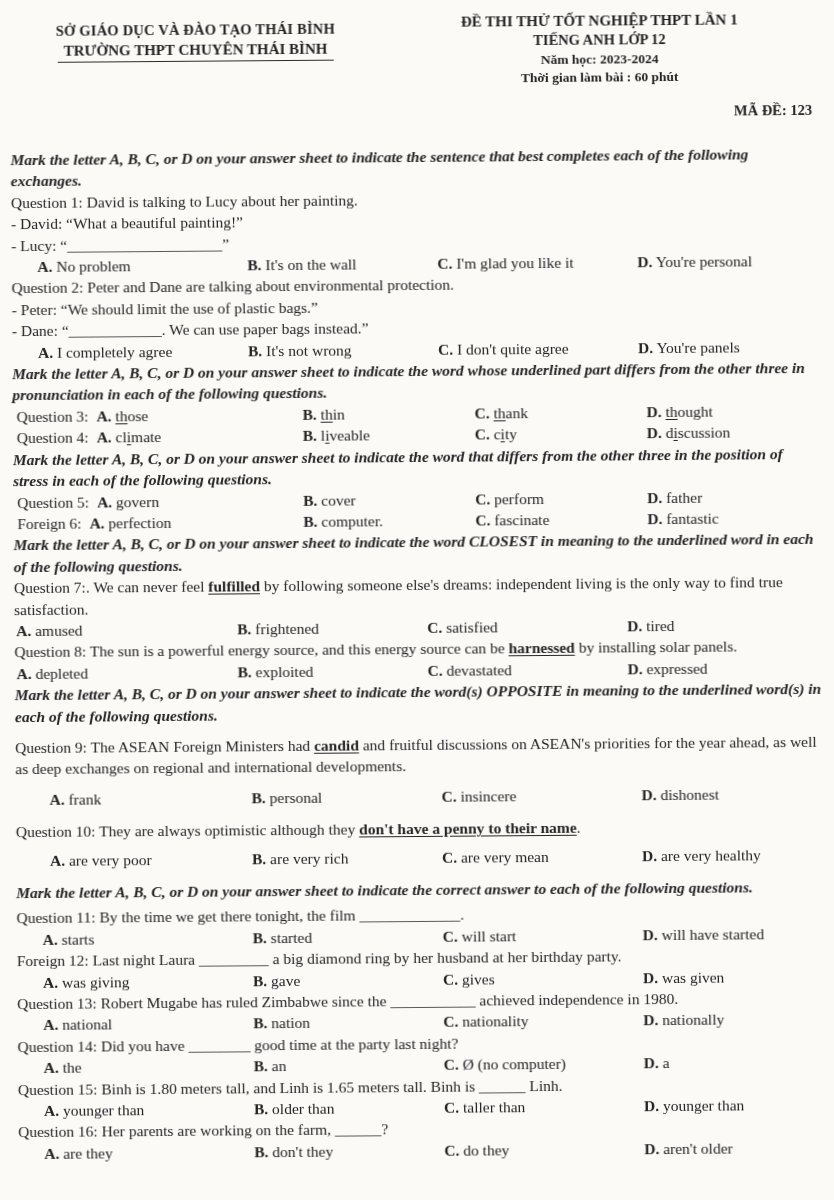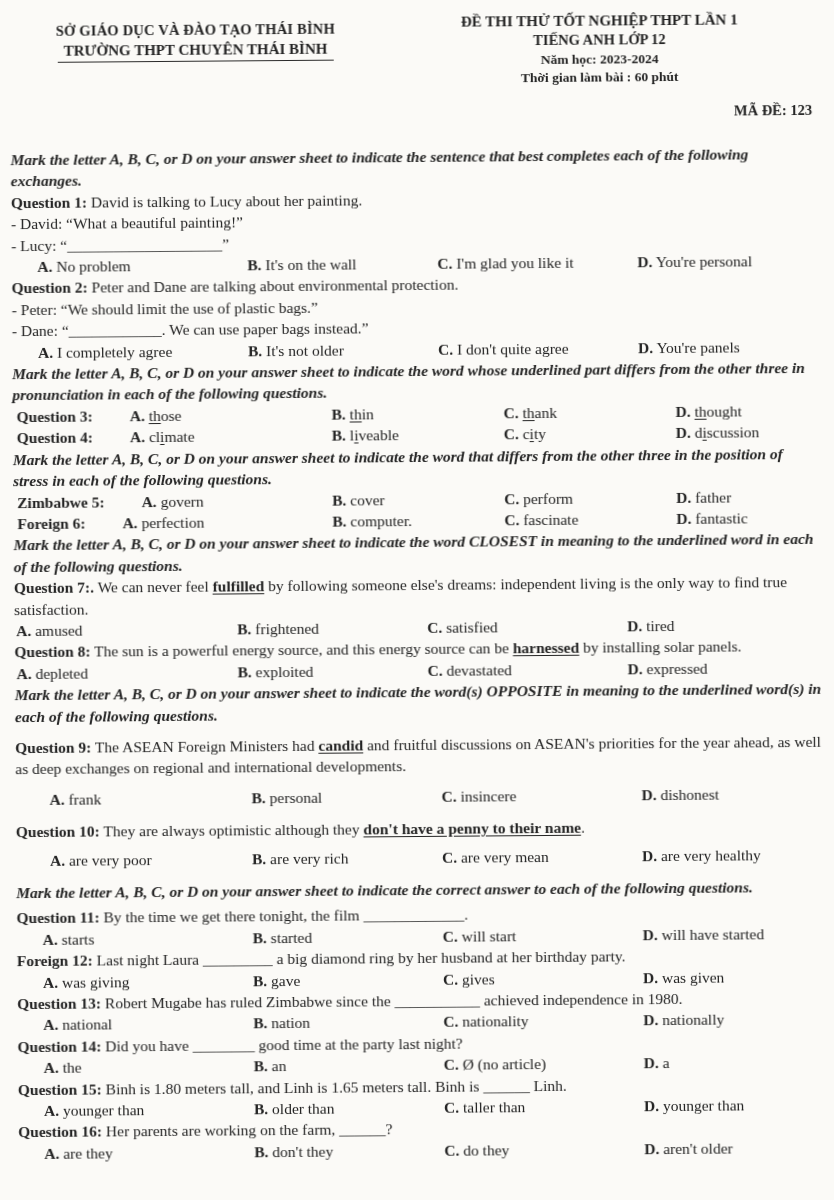--- a/index.html
+++ b/index.html
@@ -23,30 +23,30 @@
   .hl2{font-size:15px;display:inline-block;border-bottom:1.6px solid #2a2a2a;padding:1px 6px 2px 6px;margin-top:2px;}
   .header-right{flex:1;text-align:center;font-weight:bold;padding-top:2px;}
   .hr1{font-size:15px;}
   .hr2{font-size:14.5px;margin-top:2px;}
   .hr3{font-size:13.5px;margin-top:3px;}
   .hr4{font-size:13.5px;margin-top:2px;}
   .exam-code{text-align:right;font-weight:bold;font-size:14.5px;margin-top:18px;padding-right:6px;}
   
   #questions{margin-top:24px;font-size:15.5px;line-height:21.4px;}
   .instr{font-weight:bold;font-style:italic;}
-  .qlabel{font-weight:bold;margin-top:48px;}
+  .qlabel{font-weight:normal;margin-top:48px;}
   .letter{font-weight:bold;}
   .u{text-decoration:underline;text-underline-offset:2px;}
   .b{font-weight:bold;}
   .opt-row{display:grid;}
   .opt-row.i0{grid-template-columns:221px 190px 200px auto;padding-left:2px;}
   .opt-row.i1{grid-template-columns:210px 190px 200px auto;padding-left:26px;}
   .opt-row.i2{grid-template-columns:202px 190px 200px auto;padding-left:34px;}
   .inline-q{display:grid;grid-template-columns:286px 172px 172px auto;padding-left:4px;}
-  .inline-q .opt{display:inline;margin-left:29px;}
+  .inline-q .opt{display:inline;}
   .inline-q .qlabel{margin-right:8px;}
   
   #questions > div:nth-child(14){margin-top:10px;}
   #questions > div:nth-child(14) .opt-row{margin-top:9px;}
   #questions > div:nth-child(15){margin-top:11px;}
   #questions > div:nth-child(15) .opt-row{margin-top:7px;}
   #questions > div:nth-child(16){margin-top:11px;margin-bottom:4px;}
 </style>
 </head>
 <body>
@@ -77,41 +77,41 @@
           <div class="opt"><b class="letter">C.</b> <span><span>I'm glad you like it</span></span></div>
           <div class="opt"><b class="letter">D.</b> <span><span>You're personal</span></span></div>
         </div>
       </div>
       <div class="q">
         <div class="stem"><b class="qlabel">Question 2:</b> <span><span>Peter and Dane are talking about environmental protection.</span></span></div>
         <div class="subline"><span>- Peter: “We should limit the use of plastic bags.”</span></div>
         <div class="subline"><span>- Dane: “____________. We can use paper bags instead.”</span></div>
         <div class="opt-row i1">
           <div class="opt"><b class="letter">A.</b> <span><span>I completely agree</span></span></div>
-          <div class="opt"><b class="letter">B.</b> <span><span>It's not older</span></span></div>
+          <div class="opt"><b class="letter">B.</b> <span><span>It's not wrong</span></span></div>
           <div class="opt"><b class="letter">C.</b> <span><span>I don't quite agree</span></span></div>
           <div class="opt"><b class="letter">D.</b> <span><span>You're panels</span></span></div>
         </div>
       </div>
       <div class="instr">Mark the letter A, B, C, or D on your answer sheet to indicate the word whose underlined part differs from the other three in pronunciation in each of the following questions.</div>
       <div class="q inline-q">
         <div class="cell"><b class="qlabel">Question 3:</b><div class="opt"><b class="letter">A.</b> <span><span class="u">th</span><span>ose</span></span></div></div>
         <div class="cell"><div class="opt"><b class="letter">B.</b> <span><span class="u">th</span><span>in</span></span></div></div>
         <div class="cell"><div class="opt"><b class="letter">C.</b> <span><span class="u">th</span><span>ank</span></span></div></div>
         <div class="cell"><div class="opt"><b class="letter">D.</b> <span><span class="u">th</span><span>ought</span></span></div></div>
       </div>
       <div class="q inline-q">
         <div class="cell"><b class="qlabel">Question 4:</b><div class="opt"><b class="letter">A.</b> <span><span>cl</span><span class="u">i</span><span>mate</span></span></div></div>
         <div class="cell"><div class="opt"><b class="letter">B.</b> <span><span>l</span><span class="u">i</span><span>veable</span></span></div></div>
         <div class="cell"><div class="opt"><b class="letter">C.</b> <span><span>c</span><span class="u">i</span><span>ty</span></span></div></div>
         <div class="cell"><div class="opt"><b class="letter">D.</b> <span><span>d</span><span class="u">i</span><span>scussion</span></span></div></div>
       </div>
       <div class="instr">Mark the letter A, B, C, or D on your answer sheet to indicate the word that differs from the other three in the position of stress in each of the following questions.</div>
       <div class="q inline-q">
-        <div class="cell"><b class="qlabel">Zimbabwe 5:</b><div class="opt"><b class="letter">A.</b> <span><span>govern</span></span></div></div>
+        <div class="cell"><b class="qlabel">Question 5:</b><div class="opt"><b class="letter">A.</b> <span><span>govern</span></span></div></div>
         <div class="cell"><div class="opt"><b class="letter">B.</b> <span><span>cover</span></span></div></div>
         <div class="cell"><div class="opt"><b class="letter">C.</b> <span><span>perform</span></span></div></div>
         <div class="cell"><div class="opt"><b class="letter">D.</b> <span><span>father</span></span></div></div>
       </div>
       <div class="q inline-q">
         <div class="cell"><b class="qlabel">Foreign 6:</b><div class="opt"><b class="letter">A.</b> <span><span>perfection</span></span></div></div>
         <div class="cell"><div class="opt"><b class="letter">B.</b> <span><span>computer.</span></span></div></div>
         <div class="cell"><div class="opt"><b class="letter">C.</b> <span><span>fascinate</span></span></div></div>
         <div class="cell"><div class="opt"><b class="letter">D.</b> <span><span>fantastic</span></span></div></div>
       </div>
@@ -179,21 +179,21 @@
           <div class="opt"><b class="letter">B.</b> <span><span>nation</span></span></div>
           <div class="opt"><b class="letter">C.</b> <span><span>nationality</span></span></div>
           <div class="opt"><b class="letter">D.</b> <span><span>nationally</span></span></div>
         </div>
       </div>
       <div class="q">
         <div class="stem"><b class="qlabel">Question 14:</b> <span><span>Did you have ________ good time at the party last night?</span></span></div>
         <div class="opt-row i1">
           <div class="opt"><b class="letter">A.</b> <span><span>the</span></span></div>
           <div class="opt"><b class="letter">B.</b> <span><span>an</span></span></div>
-          <div class="opt"><b class="letter">C.</b> <span><span>Ø (no article)</span></span></div>
+          <div class="opt"><b class="letter">C.</b> <span><span>Ø (no computer)</span></span></div>
           <div class="opt"><b class="letter">D.</b> <span><span>a</span></span></div>
         </div>
       </div>
       <div class="q">
         <div class="stem"><b class="qlabel">Question 15:</b> <span><span>Binh is 1.80 meters tall, and Linh is 1.65 meters tall. Binh is ______ Linh.</span></span></div>
         <div class="opt-row i1">
           <div class="opt"><b class="letter">A.</b> <span><span>younger than</span></span></div>
           <div class="opt"><b class="letter">B.</b> <span><span>older than</span></span></div>
           <div class="opt"><b class="letter">C.</b> <span><span>taller than</span></span></div>
           <div class="opt"><b class="letter">D.</b> <span><span>younger than</span></span></div>

